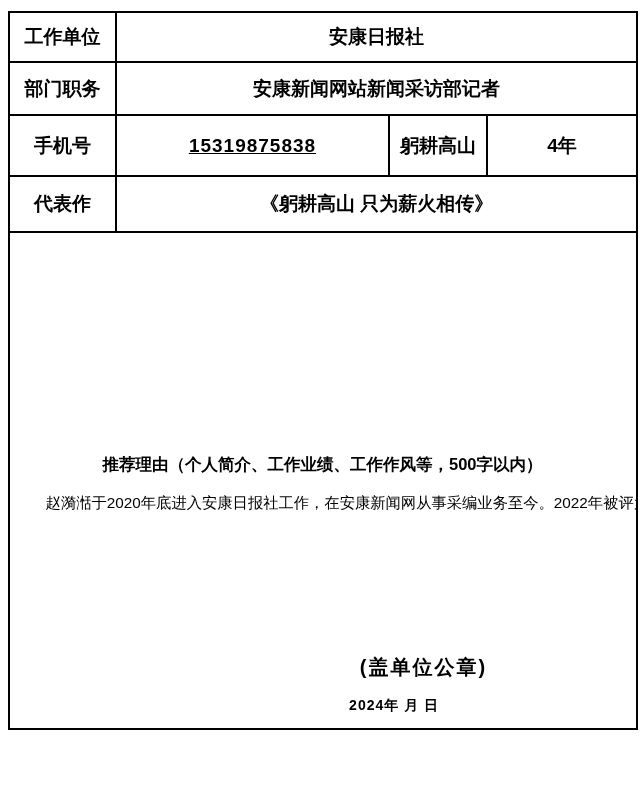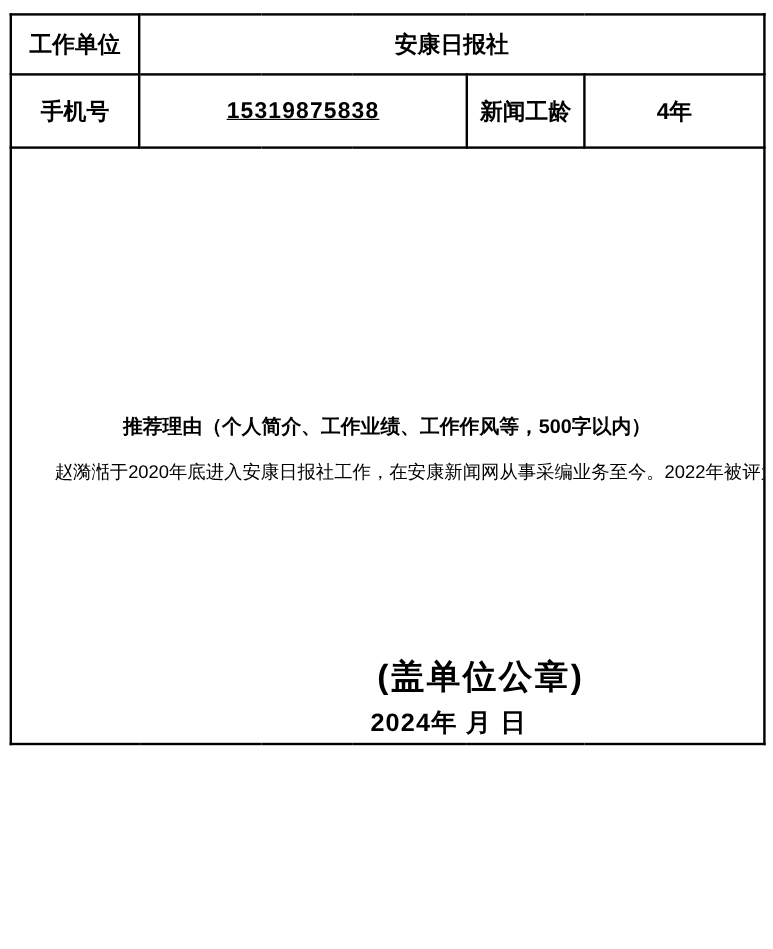--- a/index.html
+++ b/index.html
@@ -46,28 +46,28 @@
     font-size:15.3px;
     line-height:21.9px;
     text-align:justify;
     text-indent:2em;
     padding:16px 5px 0 5px;
     font-weight:normal;
   }
   .seal-note {
     position:absolute;
     top:421px; right:149px;
-    font-size:28px;
+    font-size:20px;
     letter-spacing:2px;
     white-space:nowrap;
   }
   .sign-date {
     position:absolute;
     top:464px; right:197px;
-    font-size:21px;
+    font-size:14px;
     letter-spacing:1px;
     white-space:nowrap;
   }
 </style>
 </head>
 <body>
 
 <div class="page">
   <table class="form">
     <colgroup>
@@ -79,28 +79,36 @@
         <col style="width:150px">
     </colgroup>
 
     <tbody>
         <tr style="height:50px;">
       <td>工作单位</td>
       <td colspan="5" class="val-left">安康日报社</td>
     </tr>
 
 
+    <tr style="height:53px;">
+      <td>部门职务</td>
+      <td colspan="5" class="val-left">安康新闻网站新闻采访部记者</td>
+    </tr>
 
     <tr style="height:61px;">
       <td>手机号</td>
       <td colspan="3" class="digits">15319875838</td>
-      <td>新闻工龄</td>
+      <td>躬耕高山</td>
       <td>4年</td>
     </tr>
 
+    <tr style="height:56px;">
+      <td>代表作</td>
+      <td colspan="5" class="val-left">《躬耕高山 只为薪火相传》</td>
+    </tr>
 
     <tr style="height:497px;">
       <td colspan="6" class="rec-cell">
         <div class="rec-heading">推荐理由（个人简介、工作业绩、工作作风等，500字以内）</div>
         <div class="rec-body">赵漪湉于2020年底进入安康日报社工作，在安康新闻网从事采编业务至今。2022年被评为编辑专业技术初级职称。在工作中认真贯彻执行党的新闻宣传工作方针政策，自觉遵守新闻工作者职业道德准则和新闻宣传纪律，在实践中学习新闻编采专业技能和专业本领，脚踏实地，卓有成效地开展网站新闻采编工作，取得了一定的业务成绩。从业以来，积极参加重大主题采访，配合报社“县域纵横” “高质量发展看县域”主题采访活动，深入采写一批有深度的报道，拍摄一批富有新意的短视频。至今在《安康日报》刊发稿件近200篇，在安康日报视频号制作播发视频千余个。采写的新闻作品《老兵刘焕礼：永葆初心 永擎信仰》获2022年陕西新闻奖二等奖；《干部下去，发展上来——石泉县“镇村工作一体化”加快机制创新加速乡村振兴》获2021年安康新闻奖三等奖；独立摄制短视频《“下”到一线 “沉”出担当》被2022年11月26日陕西新闻联播选用；参与的安康新闻网“年俗”系列报道获市委宣传部2023年“新春走基层”活动优秀作品。先后荣获2022年安康日报社“县域纵横”先进个人，2023年“先进工作者”等荣誉称号。在2024年新春走基层活动中，主动发现基层一线科研工作者的非凡业绩，深入了解，采写通讯作品《躬耕高山 只为薪火相传》，取得了良好的社会反响，并配合以安康知名育种专家蒲正斌的事迹展播短视频，形成与读者群体间的共情传播，发人深省，催人奋进。</div>
         <div class="seal-note">(盖单位公章)</div>
         <div class="sign-date">2024年 月 日</div>
       </td>
     </tr>
   </tbody>

